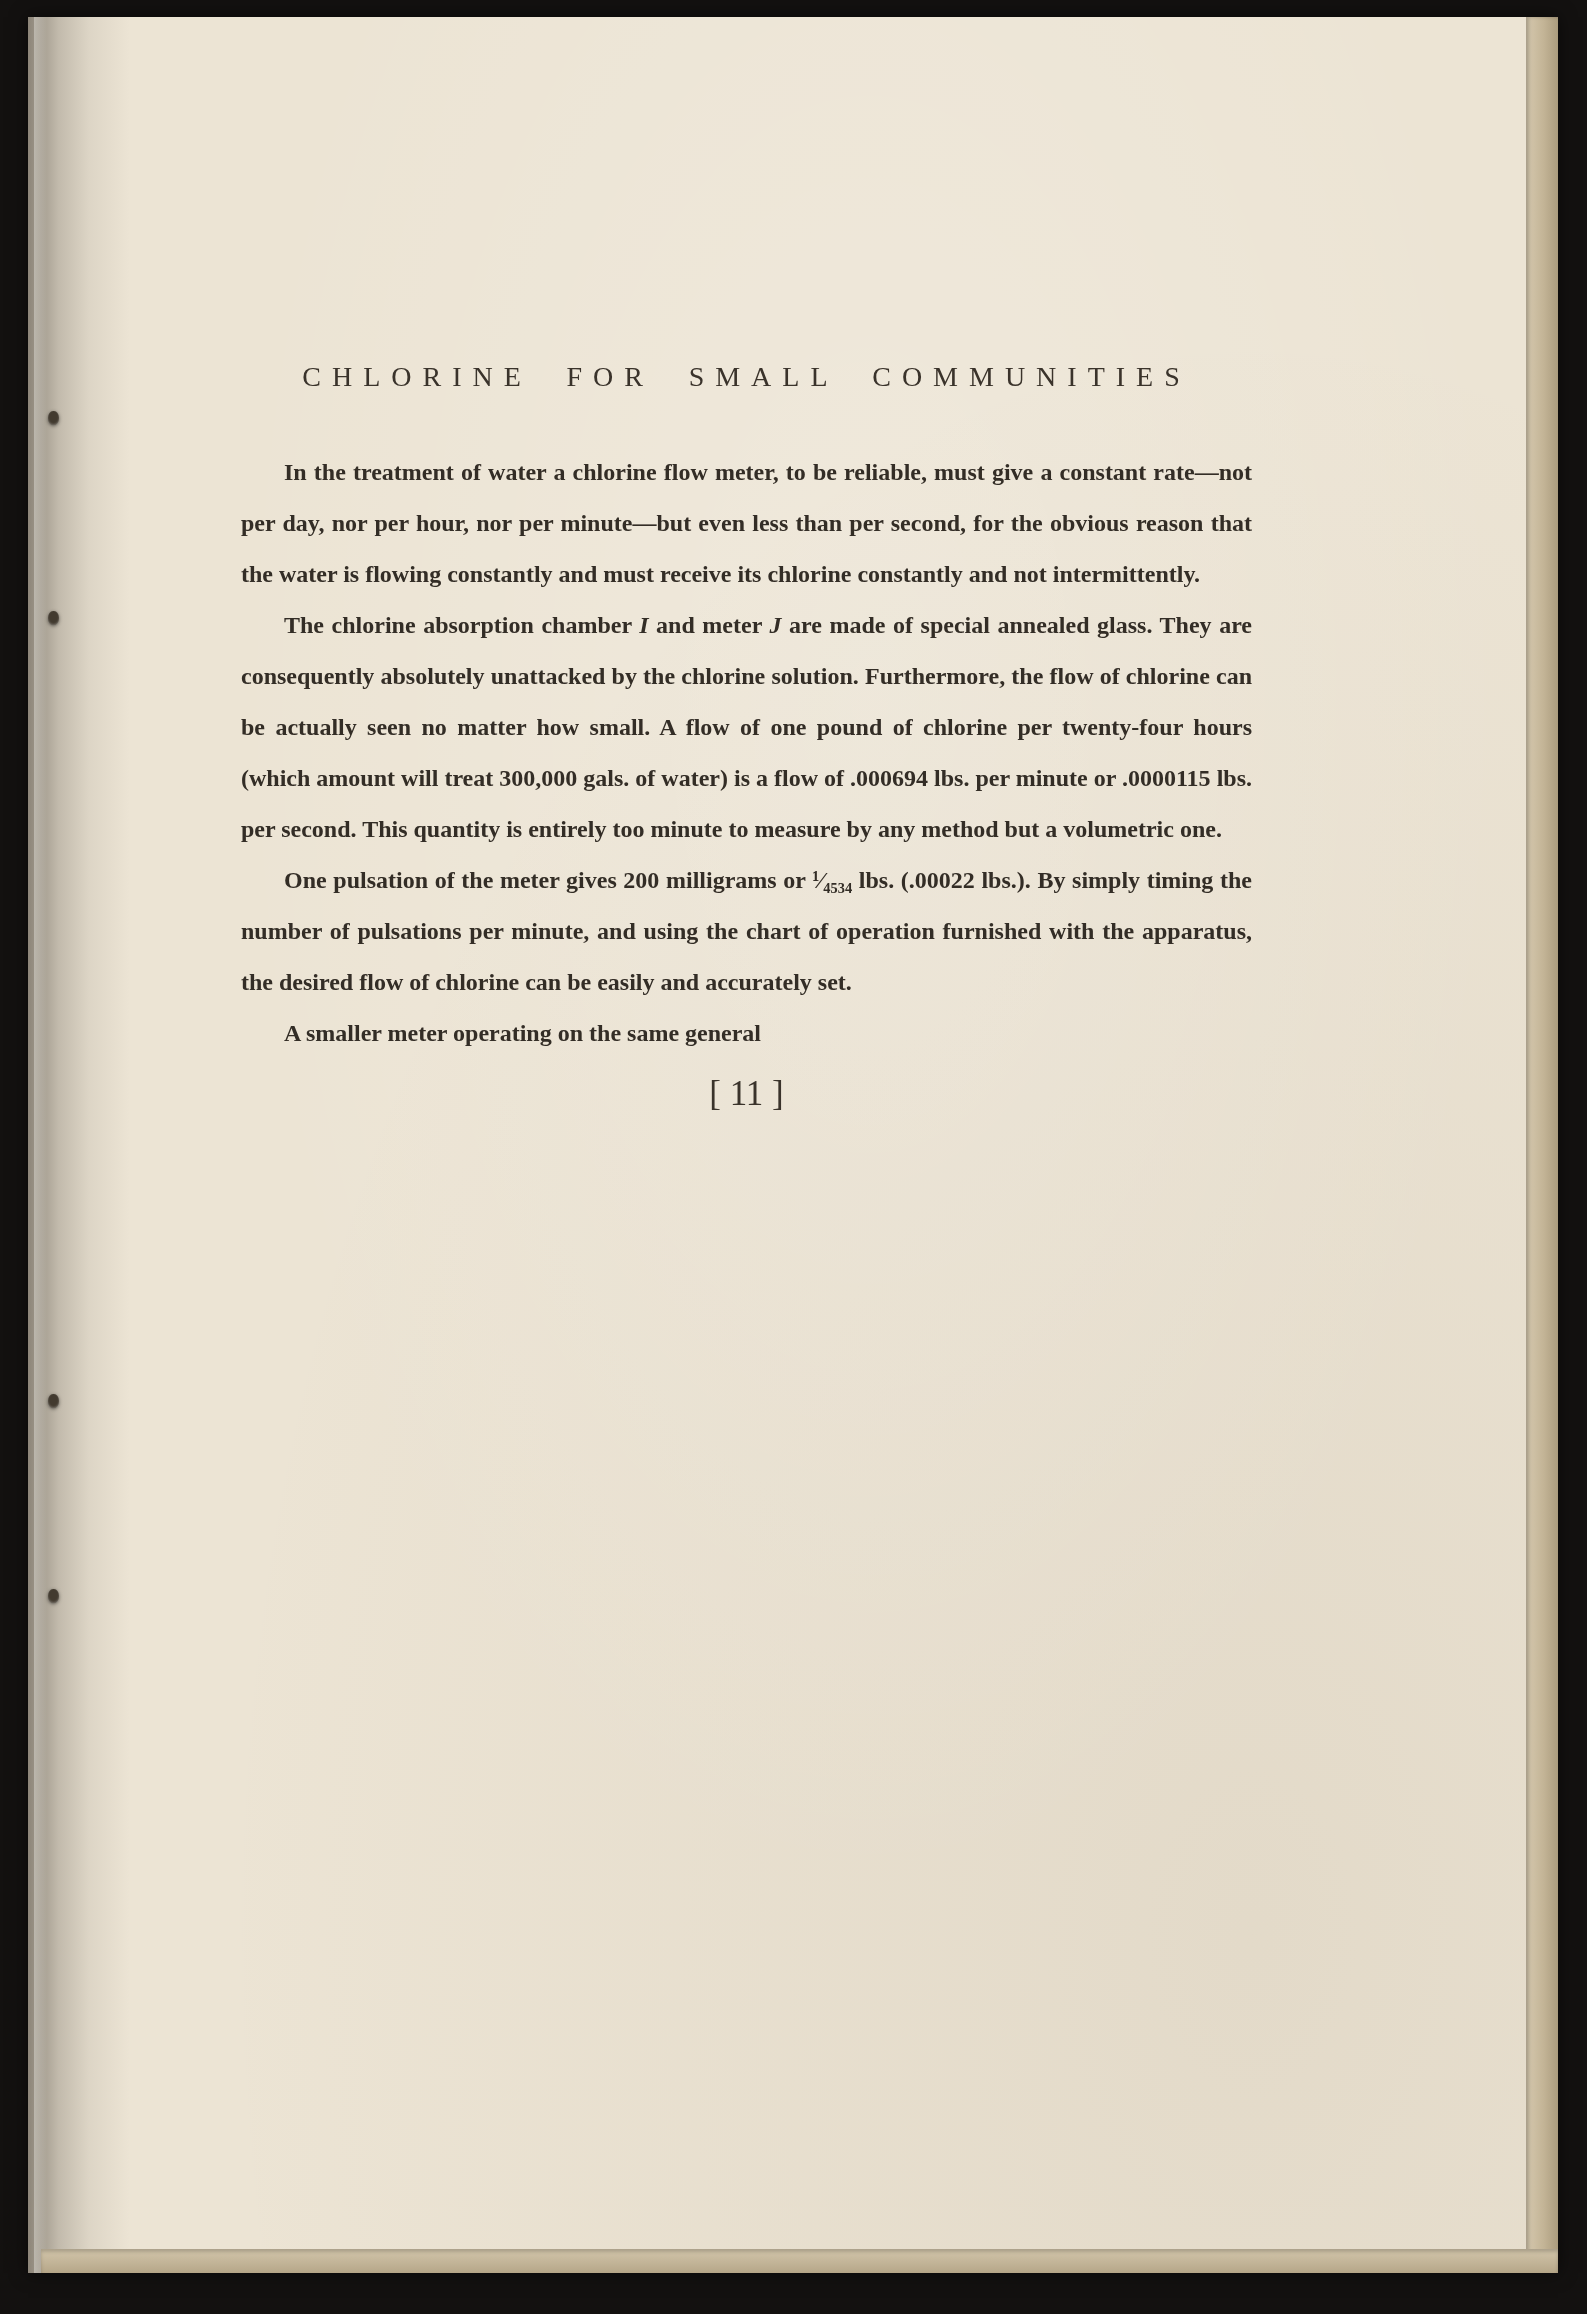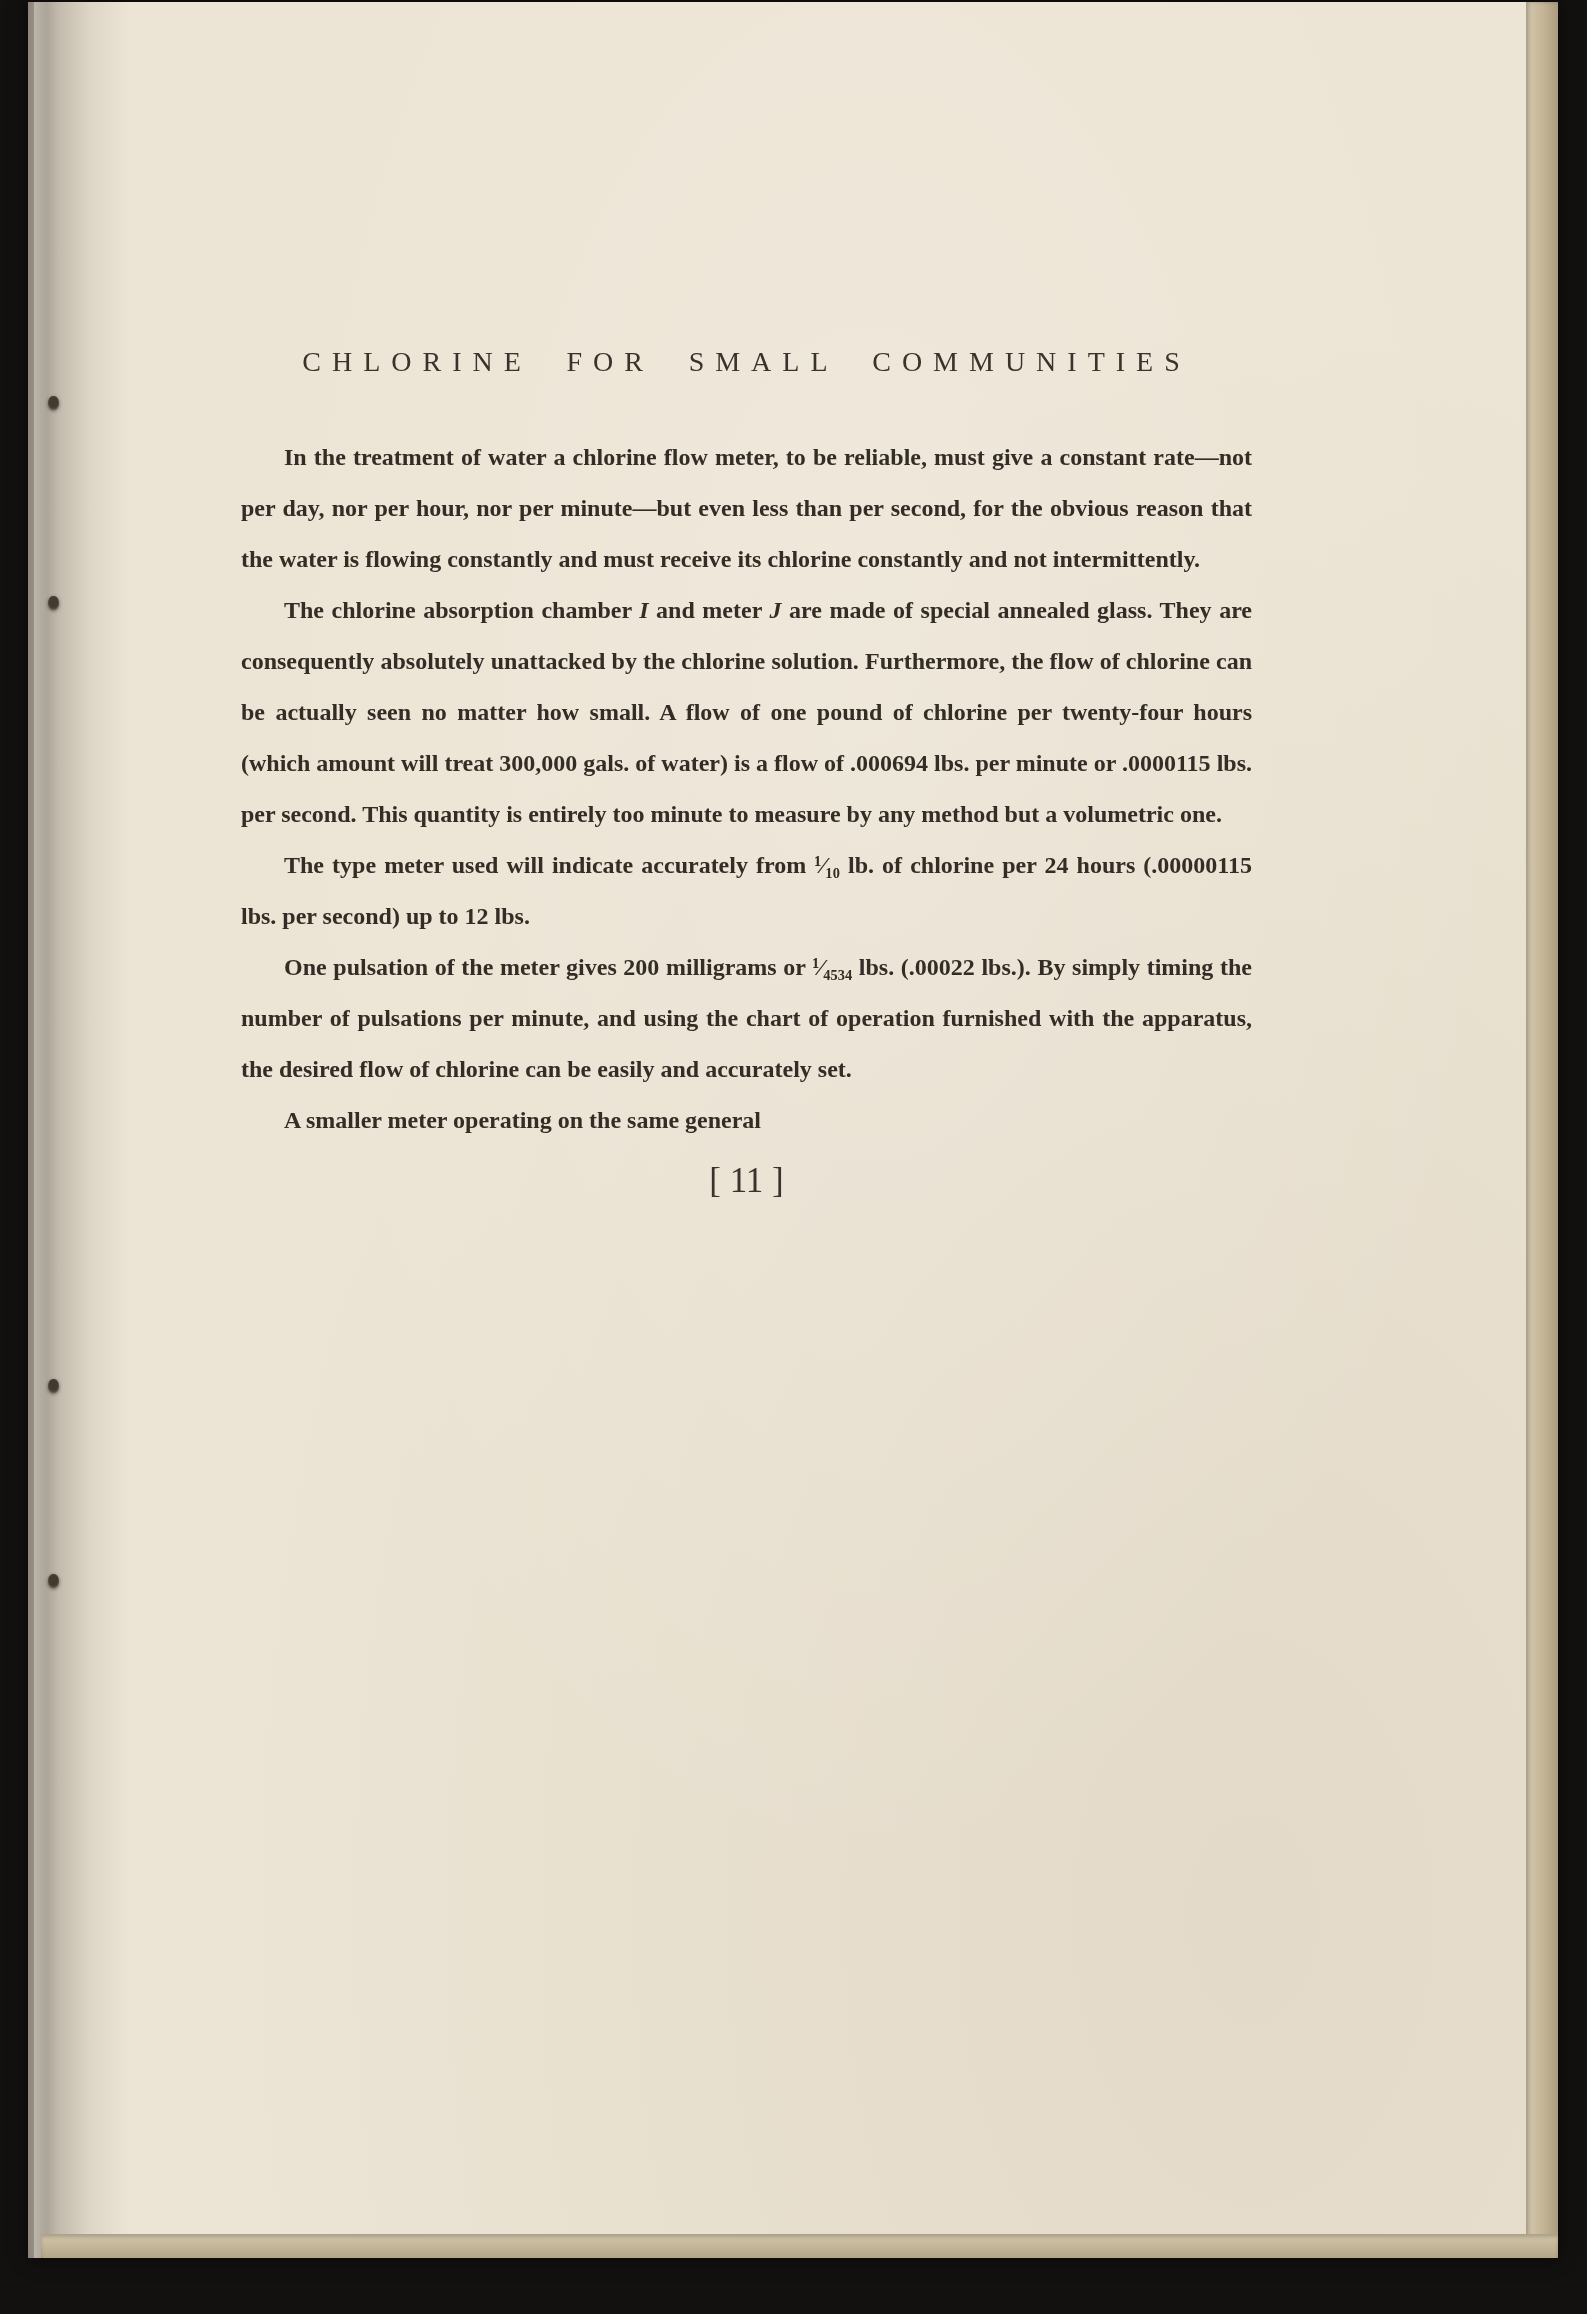--- a/index.html
+++ b/index.html
@@ -11,21 +11,21 @@
     position: relative;
     width: 1587px;
     height: 2314px;
     background: #131110;
     overflow: hidden;
     font-family: "Liberation Serif", "DejaVu Serif", serif;
   }
   .book-page {
     position: absolute;
     left: 28px;
-    top: 2px;
+    top: 17px;
     width: 1530px;
     height: 2256px;
     background:
       radial-gradient(ellipse at 55% 30%, rgba(255,255,255,0.18) 0%, rgba(255,255,255,0) 55%),
       radial-gradient(ellipse at 80% 85%, rgba(120,100,70,0.08) 0%, rgba(120,100,70,0) 60%),
       #ece4d4;
     box-shadow: 0 0 16.7px rgba(0,0,0,0.6);
   }
   .binding-shadow {
     position: absolute;
@@ -120,21 +120,20 @@
     <div class="stitch-hole hole-2"></div>
     <div class="stitch-hole hole-3"></div>
     <div class="stitch-hole hole-4"></div>
 
     <div class="content">
       <div class="page-header">CHLORINE FOR SMALL COMMUNITIES</div>
 
       <div class="page-body">
           <p><span>In the treatment of water a chlorine flow meter, to be reliable, must give a constant rate—not per day, nor per hour, nor per minute—but even less than per second, for the obvious reason that the water is flowing constantly and must receive its chlorine constantly and not intermittently.</span></p>
           <p><span>The chlorine absorption chamber </span><span class="italic">I</span><span> and meter </span><span class="italic">J</span><span> are made of special annealed glass. They are consequently absolutely unattacked by the chlorine solution. Furthermore, the flow of chlorine can be actually seen no matter how small. A flow of one pound of chlorine per twenty-four hours (which amount will treat 300,000 gals. of water) is a flow of .000694 lbs. per minute or .0000115 lbs. per second. This quantity is entirely too minute to measure by any method but a volumetric one.</span></p>
-          <p><span>The type meter used will indicate accurately from ¹⁄₁₀ lb. of chlorine per 24 hours (.00000115 lbs. per second) up to 12 lbs.</span></p>
           <p><span>One pulsation of the meter gives 200 milligrams or ¹⁄₄₅₃₄ lbs. (.00022 lbs.). By simply timing the number of pulsations per minute, and using the chart of operation furnished with the apparatus, the desired flow of chlorine can be easily and accurately set.</span></p>
           <p><span>A smaller meter operating on the same general</span></p>
         </div>
 
       <div class="page-number">[ 11 ]</div>
     </div>
 
     <div class="page-stack-edge-right"></div>
     <div class="page-stack-edge-bottom"></div>
   </div>

